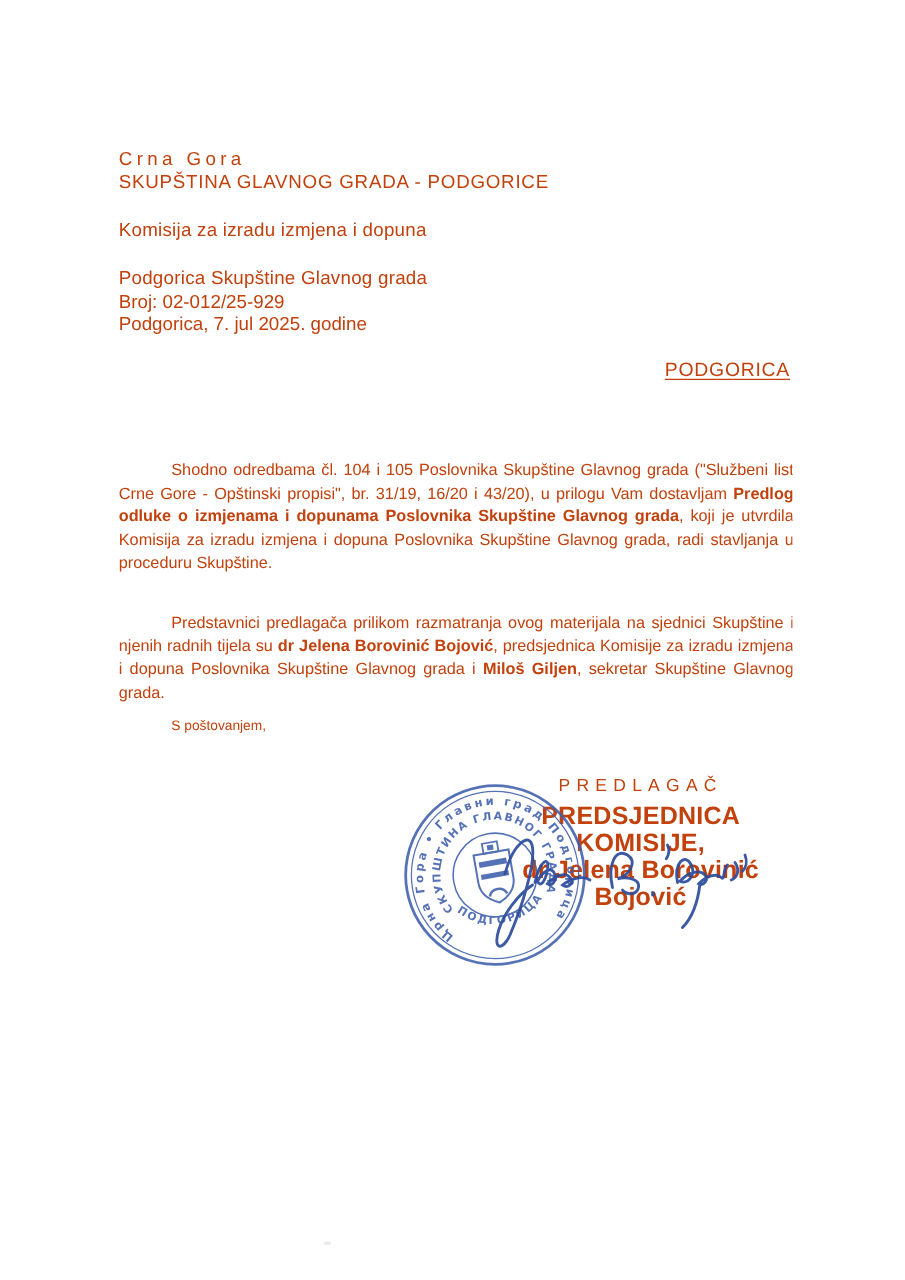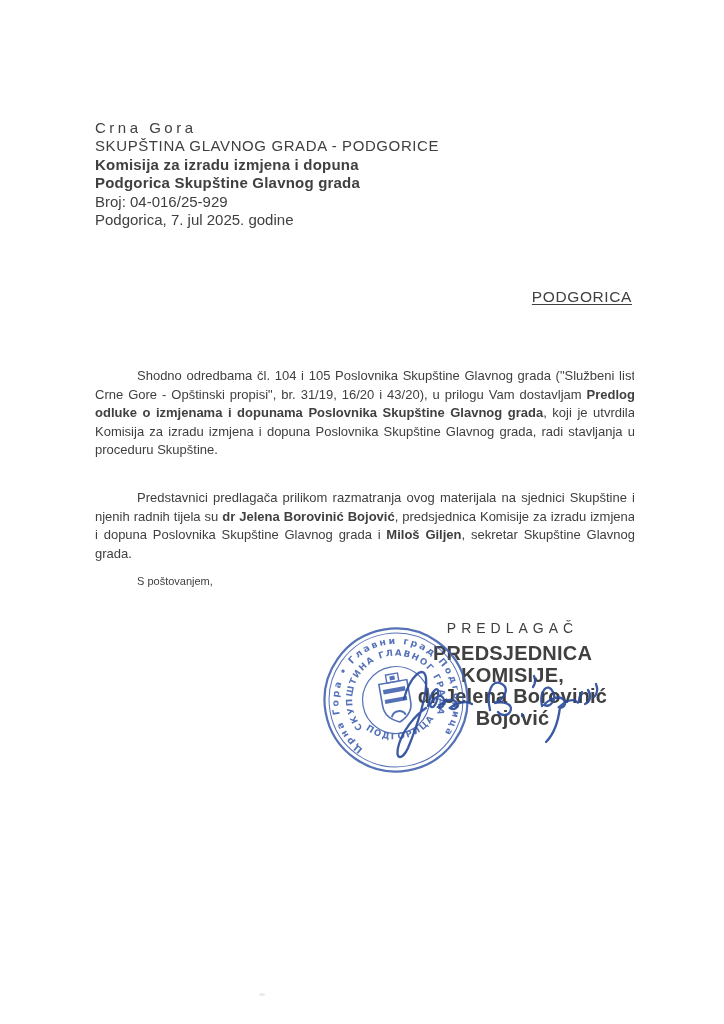--- a/index.html
+++ b/index.html
@@ -1,24 +1,24 @@
 <!DOCTYPE html>
 <html><head>
 <meta charset="utf-8">
 <style>
   * { margin:0; padding:0; box-sizing:border-box; }
   html,body { background:#ffffff; }
   .page {
     position:relative; width:634px; height:1024px; background:#ffffff;
-    font-family:"Liberation Sans", sans-serif; color:#404040; overflow:hidden;
+    font-family:"Liberation Sans", sans-serif; color:#c2410c; overflow:hidden;
   }
   .header-block { position:absolute; left:95px; top:119px; font-size:15px; line-height:18.4px; }
   .h-spaced { letter-spacing:3.5px; }
   .h-caps  { letter-spacing:0.6px; }
-  .h-bold  { font-weight:bold; letter-spacing:0.2px; }
+  .h-bold  { font-weight:normal; letter-spacing:0.2px;margin-top:20px; }
 
   .doc-title {
     position:absolute; left:92px; top:262px; width:540px; text-align:center;
     font-weight:bold; font-size:16px; letter-spacing:0.4px;
   }
   .addressee {
     position:absolute; left:92px; top:288px; width:540px; text-align:right;
     font-size:15.5px; letter-spacing:0.6px; text-decoration:underline;
     text-underline-offset:2px;
   }
@@ -52,21 +52,21 @@
 </head>
 <body>
 
 <div class="page">
 
   <div class="header-block">
     <div class="h-spaced">Crna Gora</div>
     <div class="h-caps">SKUPŠTINA GLAVNOG GRADA - PODGORICE</div>
     <div class="h-bold">Komisija za izradu izmjena i dopuna</div>
     <div class="h-bold">Podgorica Skupštine Glavnog grada</div>
-    <div>Broj: 04-016/25-929</div>
+    <div>Broj: 02-012/25-929</div>
     <div>Podgorica, 7. jul 2025. godine</div>
   </div>
 
 
   <div class="addressee">PODGORICA</div>
 
   <p class="para p1"><span>Shodno odredbama čl. 104 i 105 Poslovnika Skupštine Glavnog grada ("Službeni list Crne Gore - Opštinski propisi", br. 31/19, 16/20 i 43/20), u prilogu Vam dostavljam </span><b>Predlog odluke o izmjenama i dopunama Poslovnika Skupštine Glavnog grada</b><span>, koji je utvrdila Komisija za izradu izmjena i dopuna Poslovnika Skupštine Glavnog grada, radi stavljanja u proceduru Skupštine.</span></p>
 
   <p class="para p2"><span>Predstavnici predlagača prilikom razmatranja ovog materijala na sjednici Skupštine i njenih radnih tijela su </span><b>dr Jelena Borovinić Bojović</b><span>, predsjednica Komisije za izradu izmjena i dopuna Poslovnika Skupštine Glavnog grada i </span><b>Miloš Giljen</b><span>, sekretar Skupštine Glavnog grada.</span></p>
 

